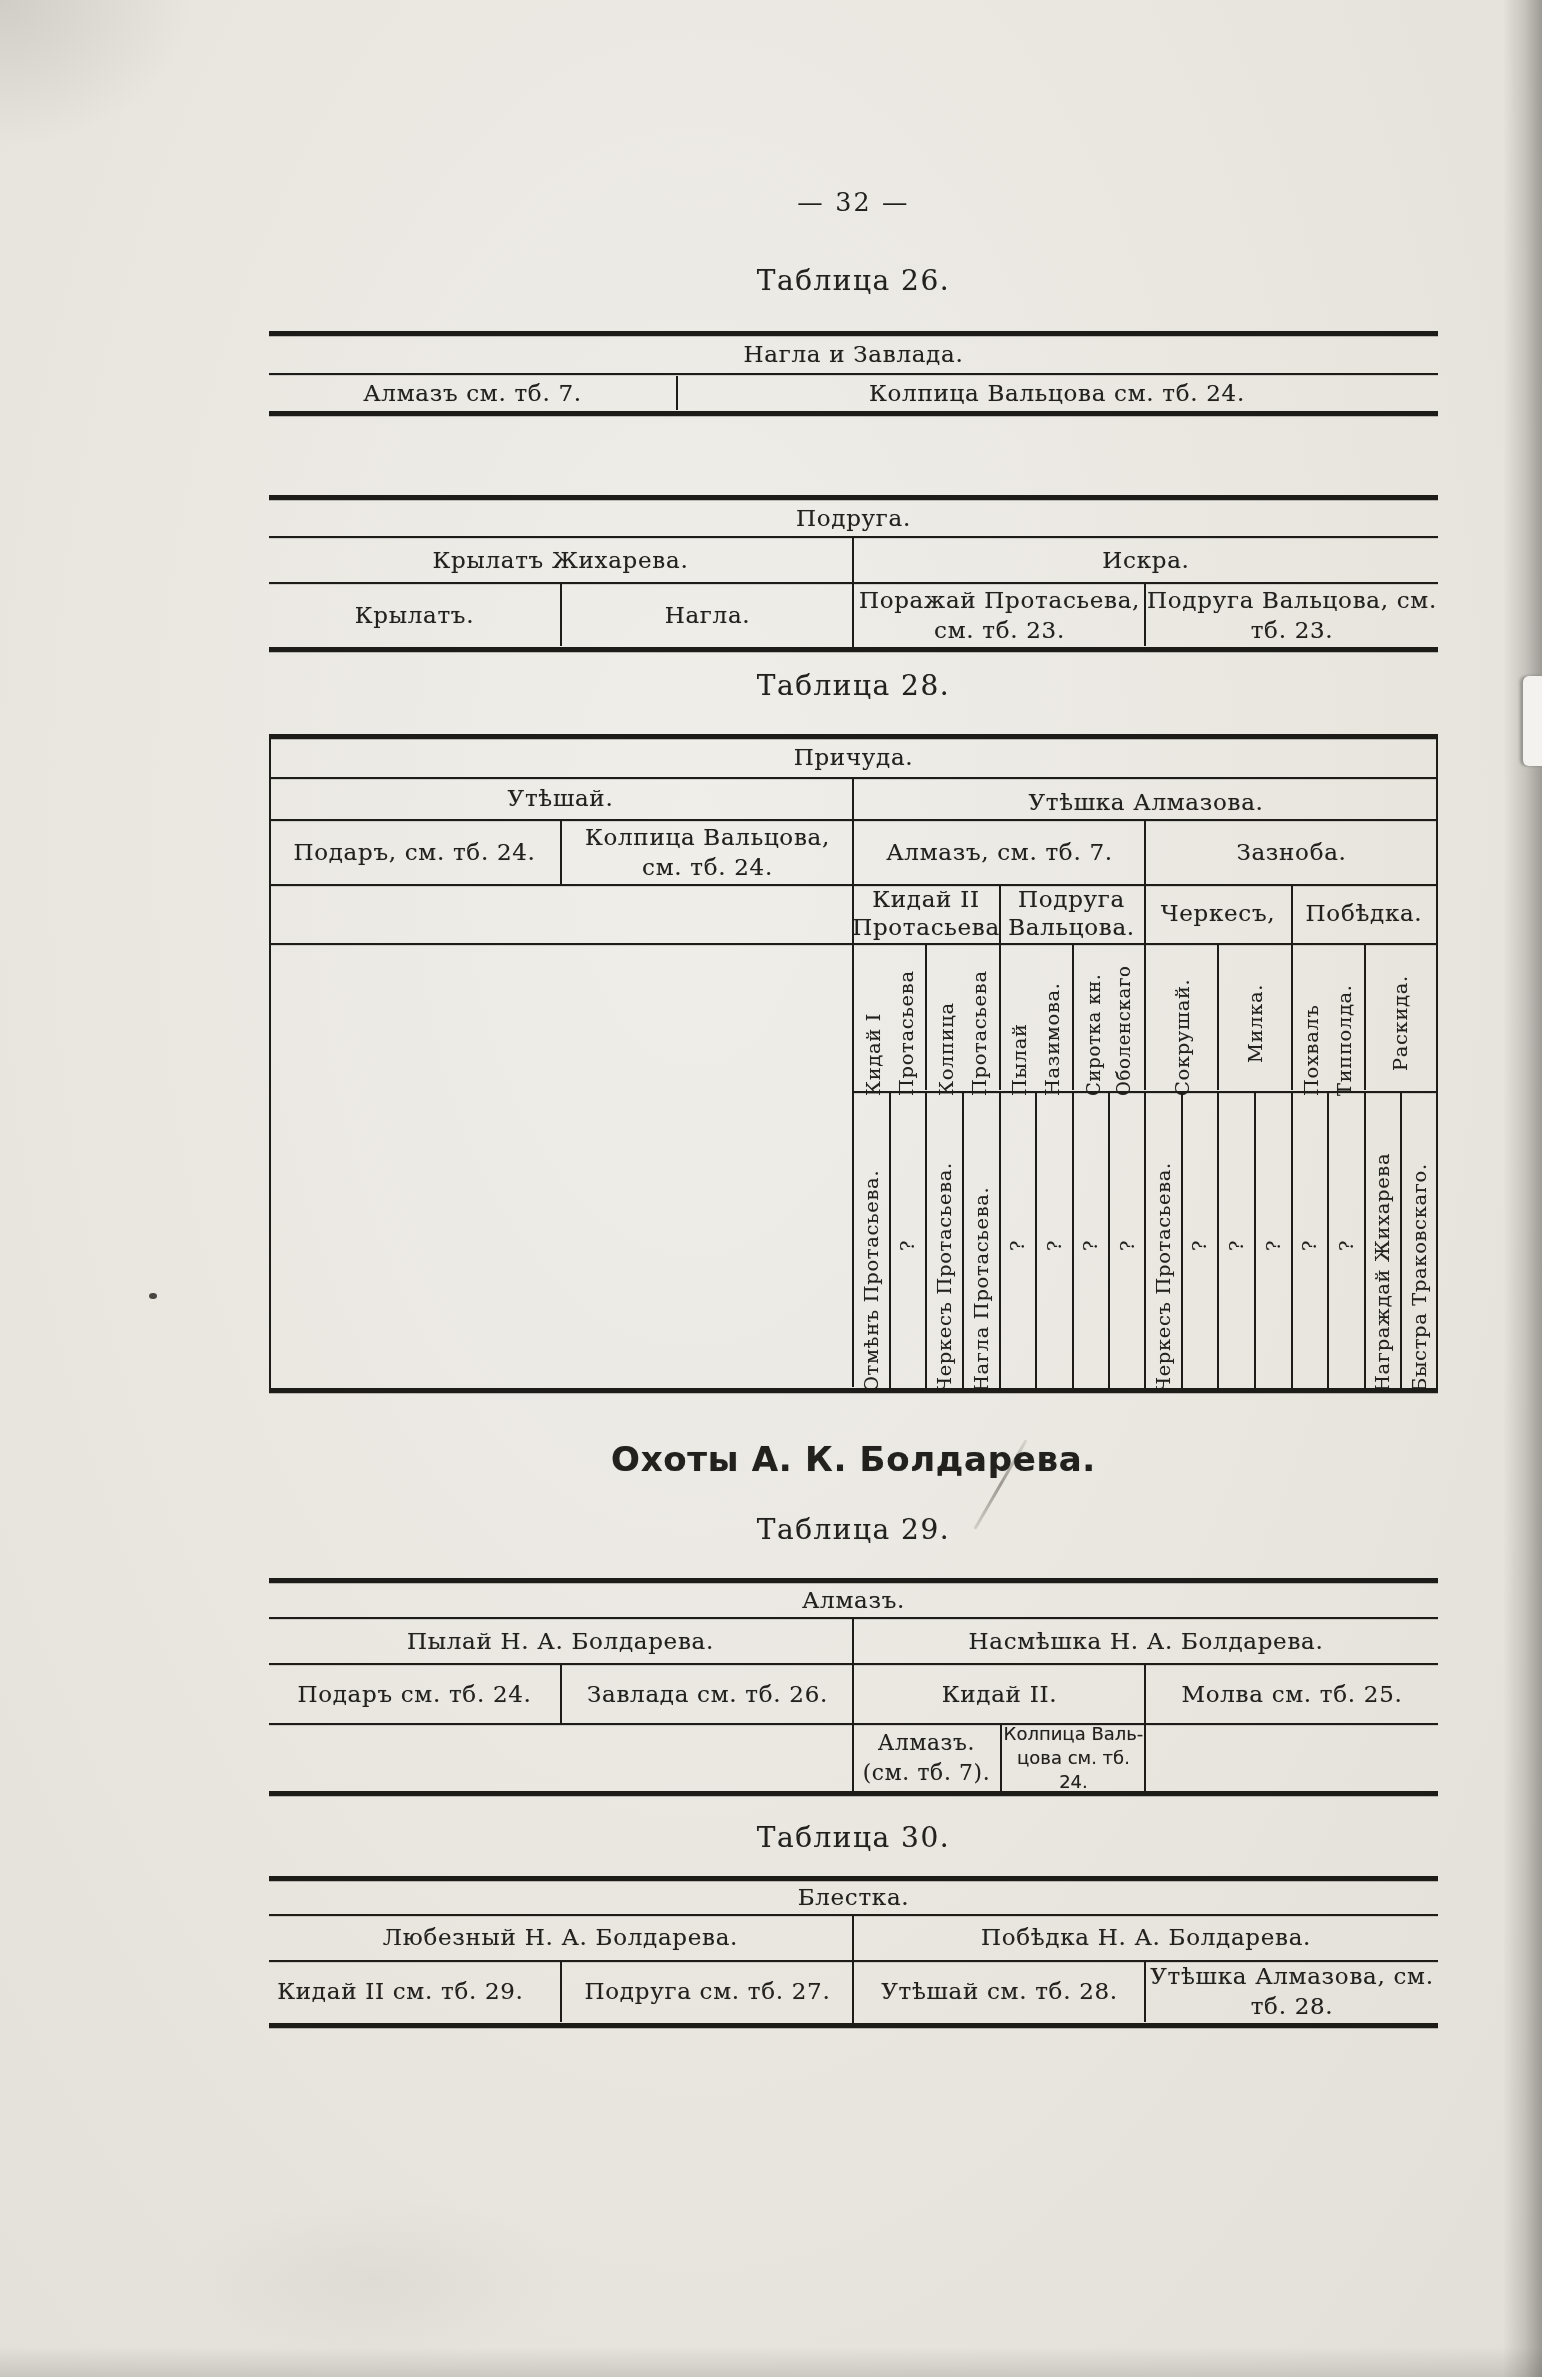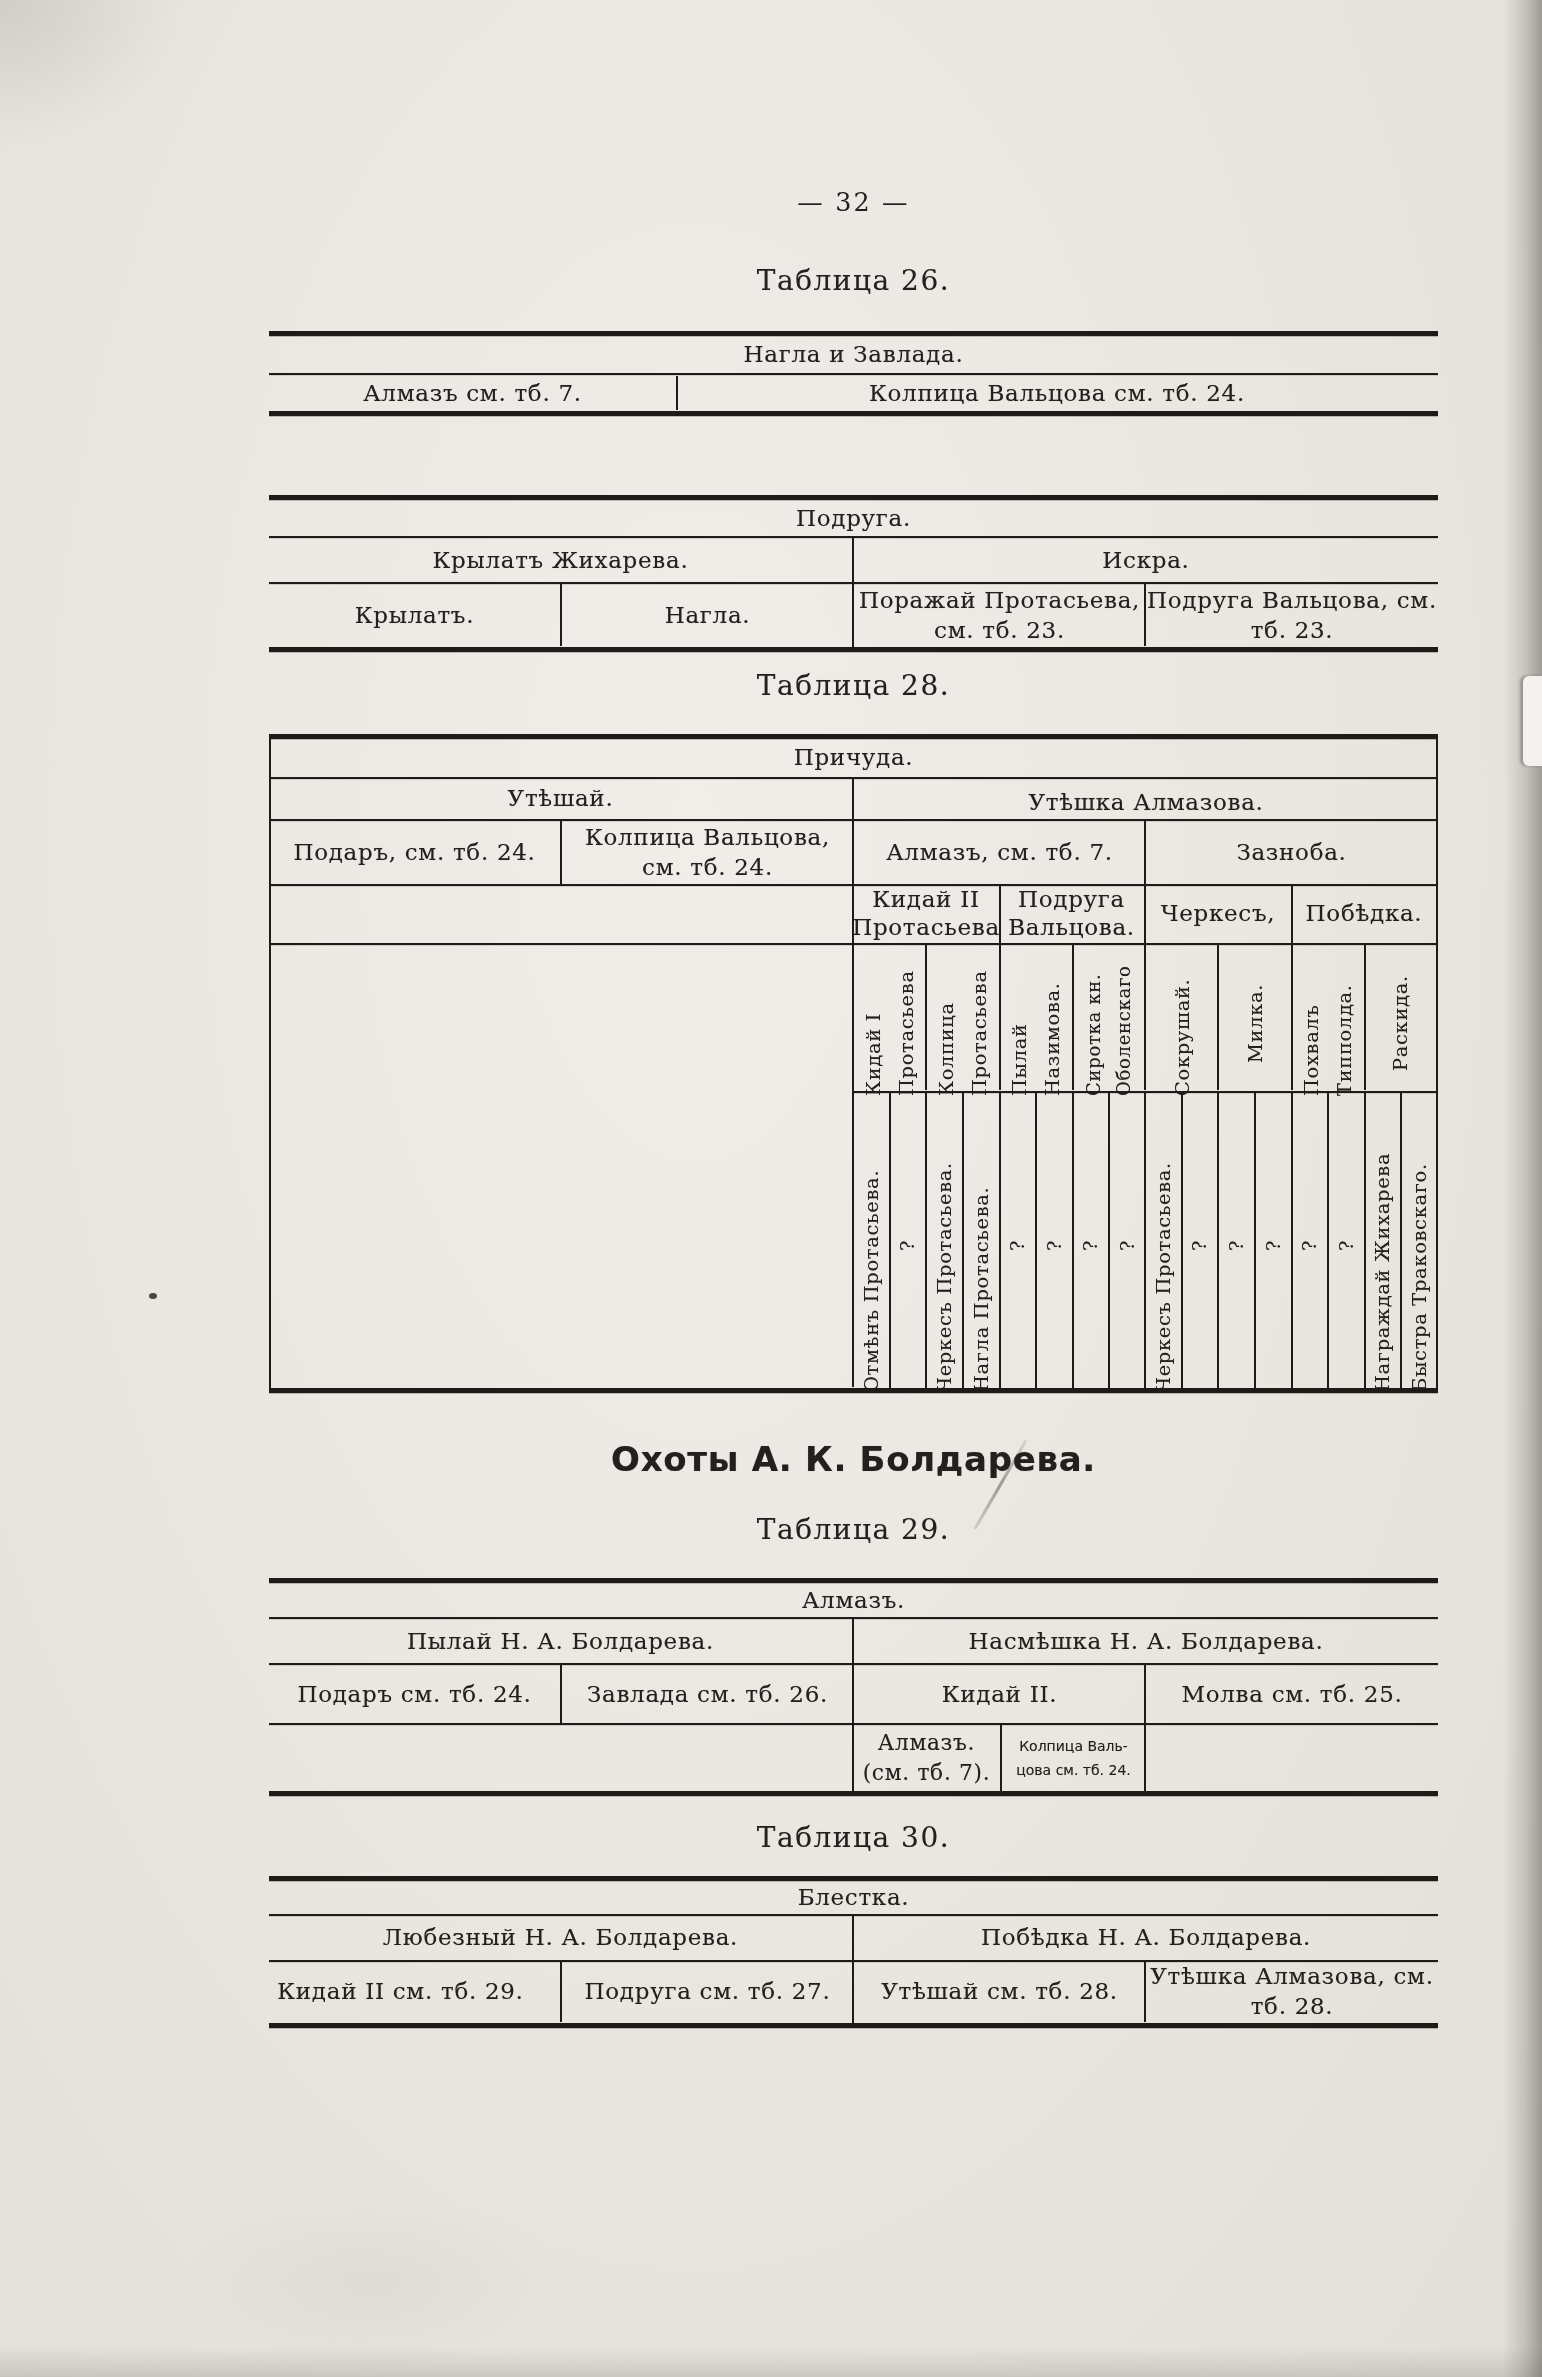--- a/index.html
+++ b/index.html
@@ -31,21 +31,21 @@
   .cap{position:absolute;left:269px;width:1169px;text-align:center;font-size:28px;letter-spacing:1.5px;
       text-shadow:0 0 0.7px rgba(34,33,30,.3);}
   .pageno{position:absolute;left:269px;top:187px;width:1169px;text-align:center;font-size:25.4px;letter-spacing:2.2px;}
   .heading{position:absolute;left:269px;top:1439px;width:1169px;text-align:center;
       font-family:"DejaVu Sans","Liberation Sans",sans-serif;font-weight:700;font-size:34px;letter-spacing:0.7px;
       text-shadow:0 0 0.7px rgba(20,20,18,.4);}
   .vcell{position:absolute;display:flex;justify-content:center;}
   .vtext{writing-mode:vertical-rl;transform:rotate(180deg);height:100%;font-size:19.4px;letter-spacing:0.7px;
       line-height:33px;text-shadow:0 0 0.7px rgba(34,33,30,.35);padding:6px 0;}
   .vmid{text-align:center;}
-  .smallsans{font-family:"DejaVu Sans","Liberation Sans",sans-serif;font-size:14px;line-height:24px;letter-spacing:0;}
+  .smallsans{font-family:"DejaVu Sans","Liberation Sans",sans-serif;font-size:18px;line-height:24px;letter-spacing:0;}
   .lblock span{display:block;}
 </style>
 </head>
 <body>
 
 <div class="page">
 
   <div class="shade-topleft"></div>
   <div class="shade-right"></div>
   <div class="shade-bottom"></div>

